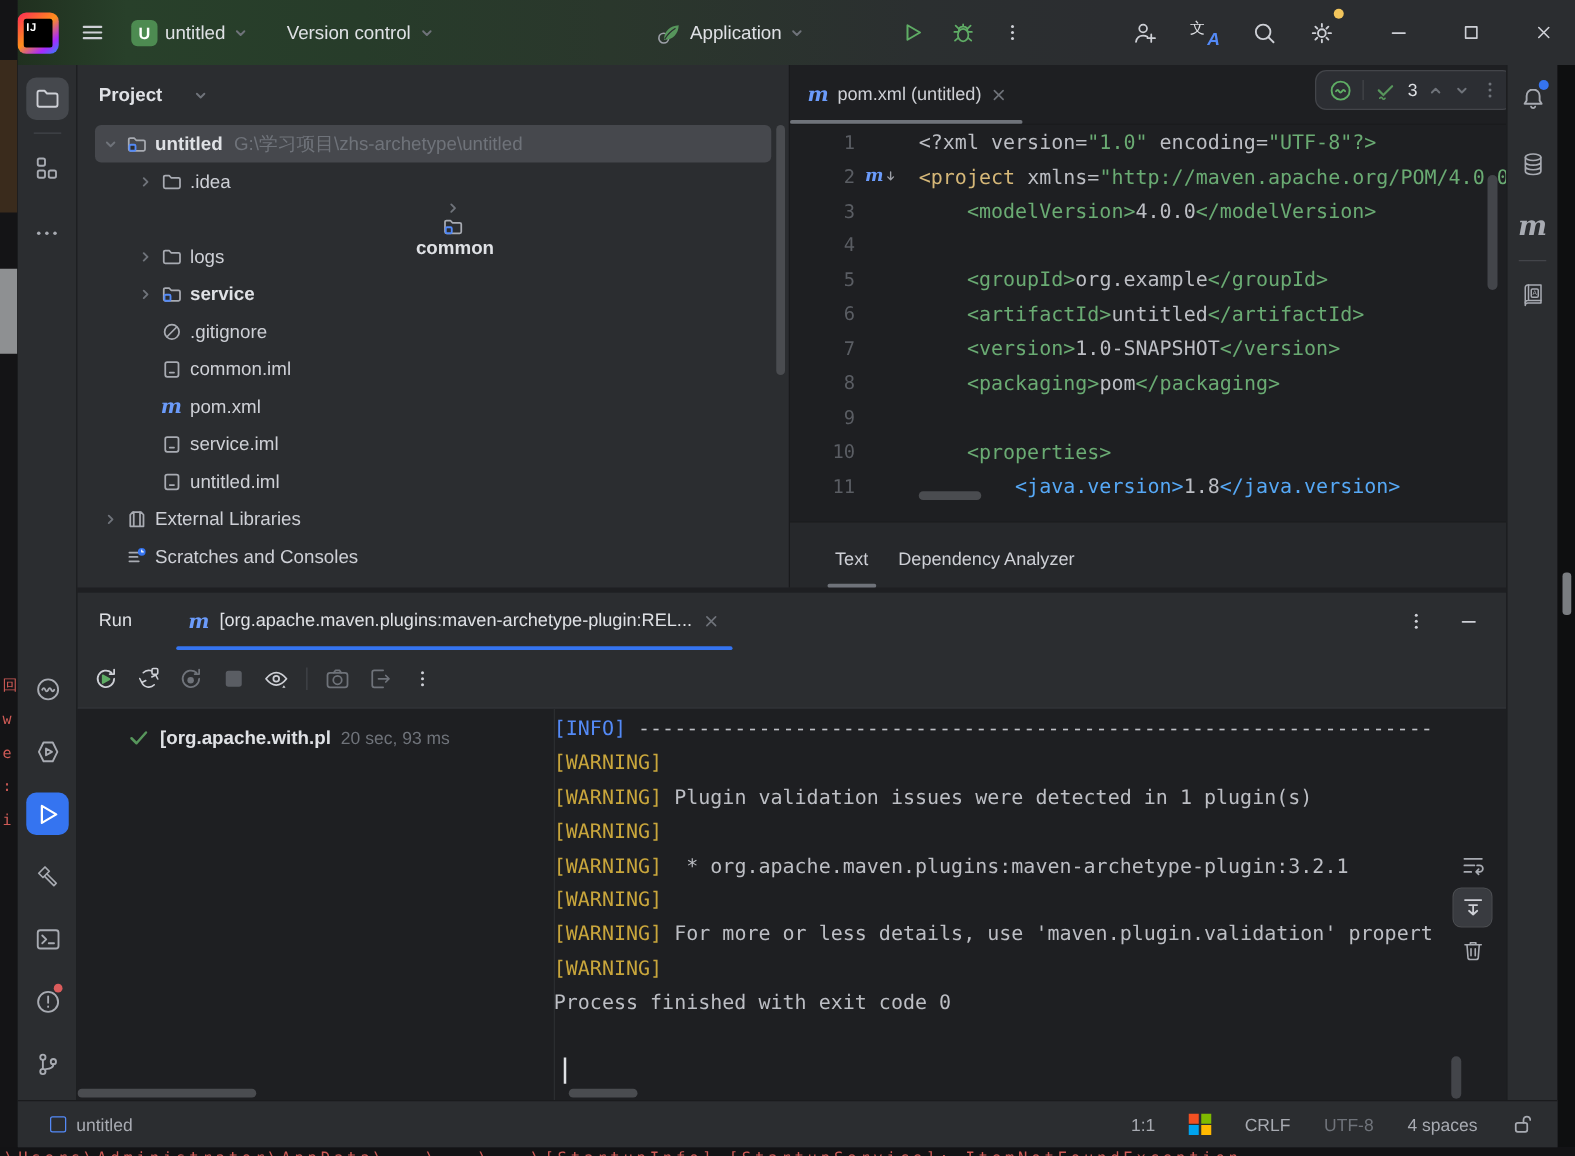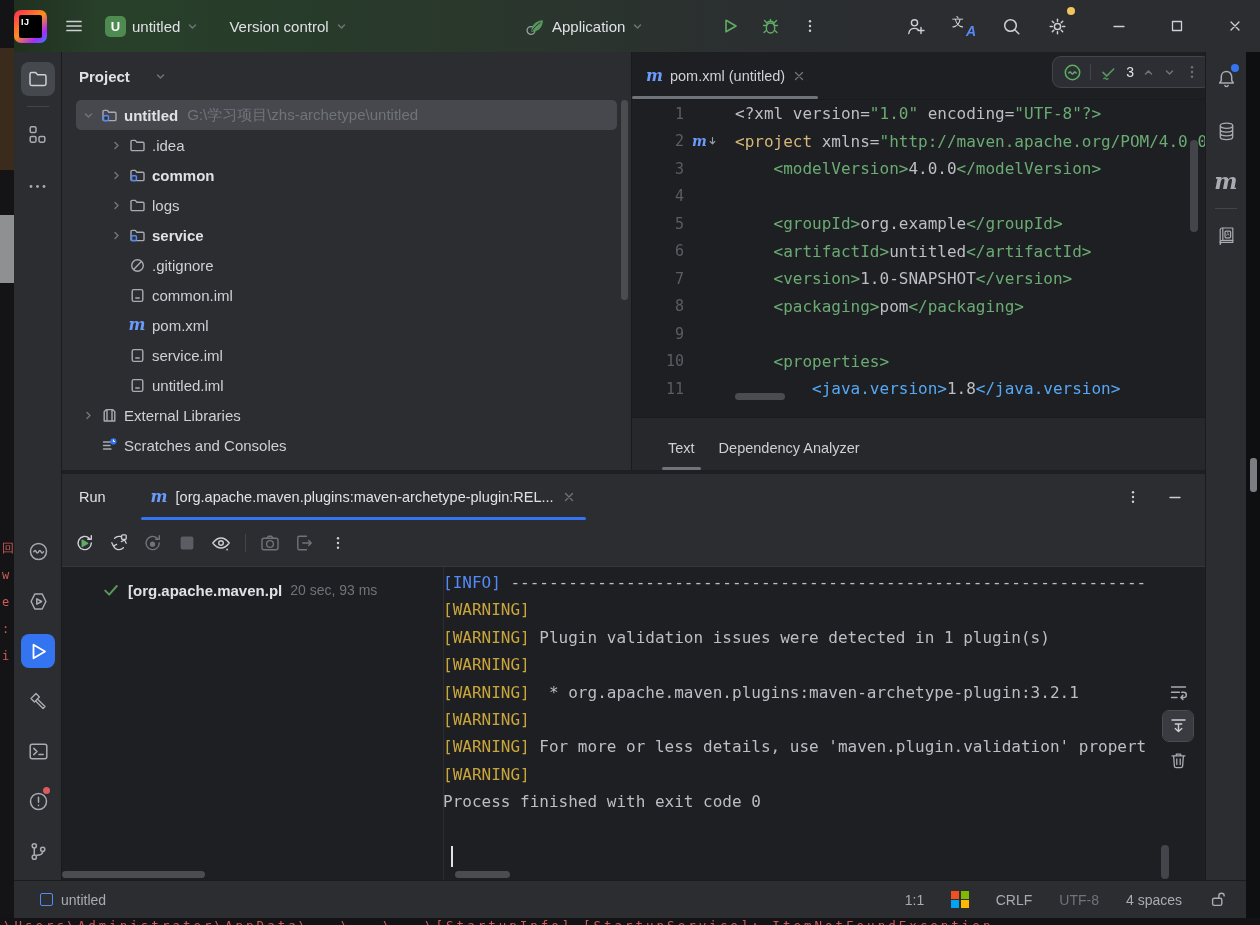--- a/index.html
+++ b/index.html
@@ -399,21 +399,21 @@
               <path d="M5 3.5l3 3-3 3"></path>
             </svg>
           </span>
           <span class="ticon icon">
             <svg width="17" height="17" viewBox="0 0 17 17" fill="none" stroke="currentColor" stroke-width="1.4" stroke-linecap="round" stroke-linejoin="round">
               <path d="M2 4.6c0-.7.5-1.2 1.2-1.2h3.1l1.6 1.8h5.9c.7 0 1.2.5 1.2 1.2v6c0 .7-.5 1.2-1.2 1.2H3.2c-.7 0-1.2-.5-1.2-1.2z"></path>
             </svg>
           </span>
           <span class="tlabel">.idea</span>
         </div>
-        <div class="trow" style="padding-left: 32px;">
+        <div class="trow" style="padding-left: 32px; flex-direction: column;">
           <span class="tchev icon dim">
             <svg width="13" height="13" viewBox="0 0 13 13" fill="none" stroke="currentColor" stroke-width="1.5" stroke-linecap="round" stroke-linejoin="round">
               <path d="M5 3.5l3 3-3 3"></path>
             </svg>
           </span>
           <span class="ticon icon">
             <svg width="17" height="17" viewBox="0 0 17 17" fill="none" stroke="currentColor" stroke-width="1.4" stroke-linecap="round" stroke-linejoin="round">
               <path d="M2 4.6c0-.7.5-1.2 1.2-1.2h3.1l1.6 1.8h5.9c.7 0 1.2.5 1.2 1.2v6c0 .7-.5 1.2-1.2 1.2H3.2c-.7 0-1.2-.5-1.2-1.2z"></path>
               <rect x="2.6" y="8.8" width="4.8" height="4.8" rx="1" fill="#2b2d30" stroke="#548af7" stroke-width="1.5"></rect>
             </svg>
@@ -777,21 +777,21 @@
         </div>
     </div>
     <div id="run-content">
       <div id="run-tree">
         <div class="rtree-row">
           <span class="icon">
               <svg width="18" height="18" viewBox="0 0 18 18" fill="none" stroke="#57965c" stroke-width="2" stroke-linecap="round" stroke-linejoin="round">
                 <path d="M3.2 9.6l4 4L14.8 5"></path>
               </svg>
             </span>
-          <span class="rtree-label">[org.apache.maven.pl</span>
+          <span class="rtree-label">[org.apache.with.pl</span>
           <span class="rtree-dur">20 sec, 93 ms</span>
         </div>
         <div id="tree-hscroll"></div>
       </div>
       <div id="console">
           <div class="conline"><span class="ct-info">[INFO]</span><span> ------------------------------------------------------------------------------------</span></div>
           <div class="conline"><span class="ct-warn">[WARNING]</span><span></span></div>
           <div class="conline"><span class="ct-warn">[WARNING]</span><span> Plugin validation issues were detected in 1 plugin(s)</span></div>
           <div class="conline"><span class="ct-warn">[WARNING]</span><span></span></div>
           <div class="conline"><span class="ct-warn">[WARNING]</span><span>  * org.apache.maven.plugins:maven-archetype-plugin:3.2.1</span></div>

